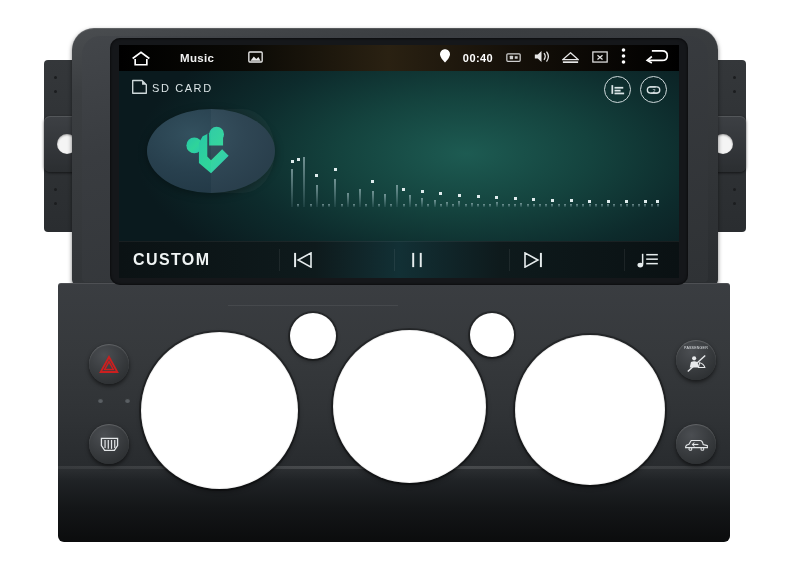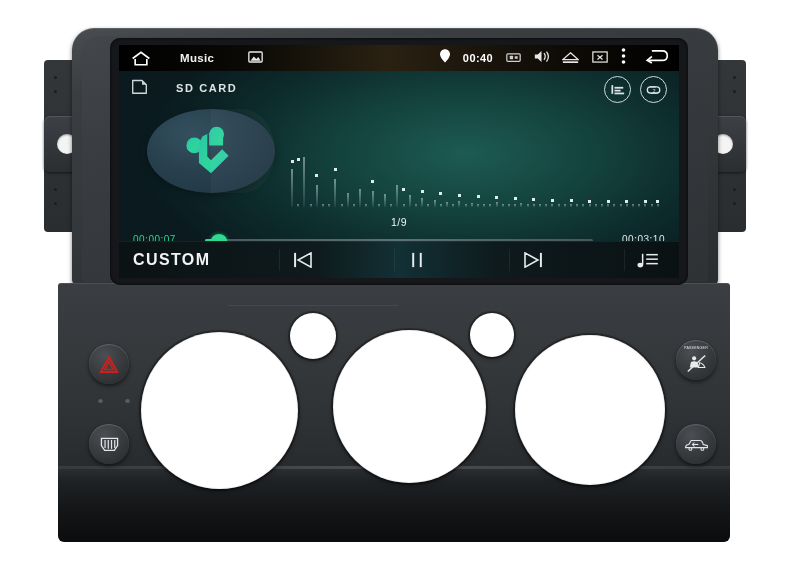--- a/index.html
+++ b/index.html
@@ -82,21 +82,21 @@
   .content{
     position:absolute;left:0;top:26px;width:100%;height:207px;
     background:
       radial-gradient(ellipse 330px 150px at 62% 40%, #1d5b52 0%, #14433e 38%, #0d2b2c 70%, #0a1a1e 100%),
       linear-gradient(160deg,#16333a 0%,#0e2529 60%,#091619 100%);
   }
 
   
   .sdrow{position:absolute;left:0;top:0;width:100%;height:34px;display:flex;align-items:center;}
   .sd-icon{margin-left:12px;}
-  .sd-label{margin-left:28px;color:#dbe4e6;font-size:11px;letter-spacing:1.6px;font-weight:bold;}
+  .sd-label{margin-left:4px;color:#dbe4e6;font-size:11px;letter-spacing:1.6px;}
   .sd-right{position:absolute;right:12px;top:5px;display:flex;gap:9px;}
   .circ-btn{width:25px;height:25px;border-radius:50%;border:1.4px solid #cdd8da;
     display:flex;align-items:center;justify-content:center;}
 
   
   .album{
     position:absolute;left:28px;top:38px;width:128px;height:84px;border-radius:50%;
     background:radial-gradient(ellipse at 35% 30%, #33505e 0%, #28404e 45%, #1e3340 100%);
     display:flex;align-items:center;justify-content:center;
     box-shadow:0 2px 8px rgba(0,0,0,.35);
@@ -422,29 +422,20 @@
           <div class="viz-cap" style="left: 334.3px; bottom: 4px;"></div>
           <div class="viz-col" style="left: 341px; height: 3px;"></div>
           <div class="viz-col" style="left: 347.2px; height: 3px;"></div>
           <div class="viz-col" style="left: 353.4px; height: 3px;"></div>
           <div class="viz-cap" style="left: 352.9px; bottom: 4px;"></div>
           <div class="viz-col" style="left: 359.6px; height: 3px;"></div>
           <div class="viz-col" style="left: 365.8px; height: 3px;"></div>
           <div class="viz-cap" style="left: 365.3px; bottom: 4px;"></div>
         </div>
 
-      <div class="progwrap">
-        <div class="track-count">1/9</div>
-        <div class="time-left">00:00:07</div>
-        <div class="time-right">00:03:10</div>
-        <div class="bar">
-          <div class="bar-fill" style="width: 3.7%;"></div>
-          <div class="bar-knob" style="left: calc(3.7% - 8px);"></div>
-        </div>
-      </div>
 
       <div class="controls">
         <span class="ctrl-custom">CUSTOM</span>
         <span class="ctrl-sep"></span>
         <span class="ctrl-divider"></span>
         <span class="ctrl-btn">
           <svg width="20" height="16" viewBox="0 0 22 18">
             <rect x="1" y="1" width="2.2" height="16" fill="#e6eced"></rect>
             <path d="M20 1 L5.5 9 L20 17 Z" fill="none" stroke="#e6eced" stroke-width="1.8"></path>
           </svg>

